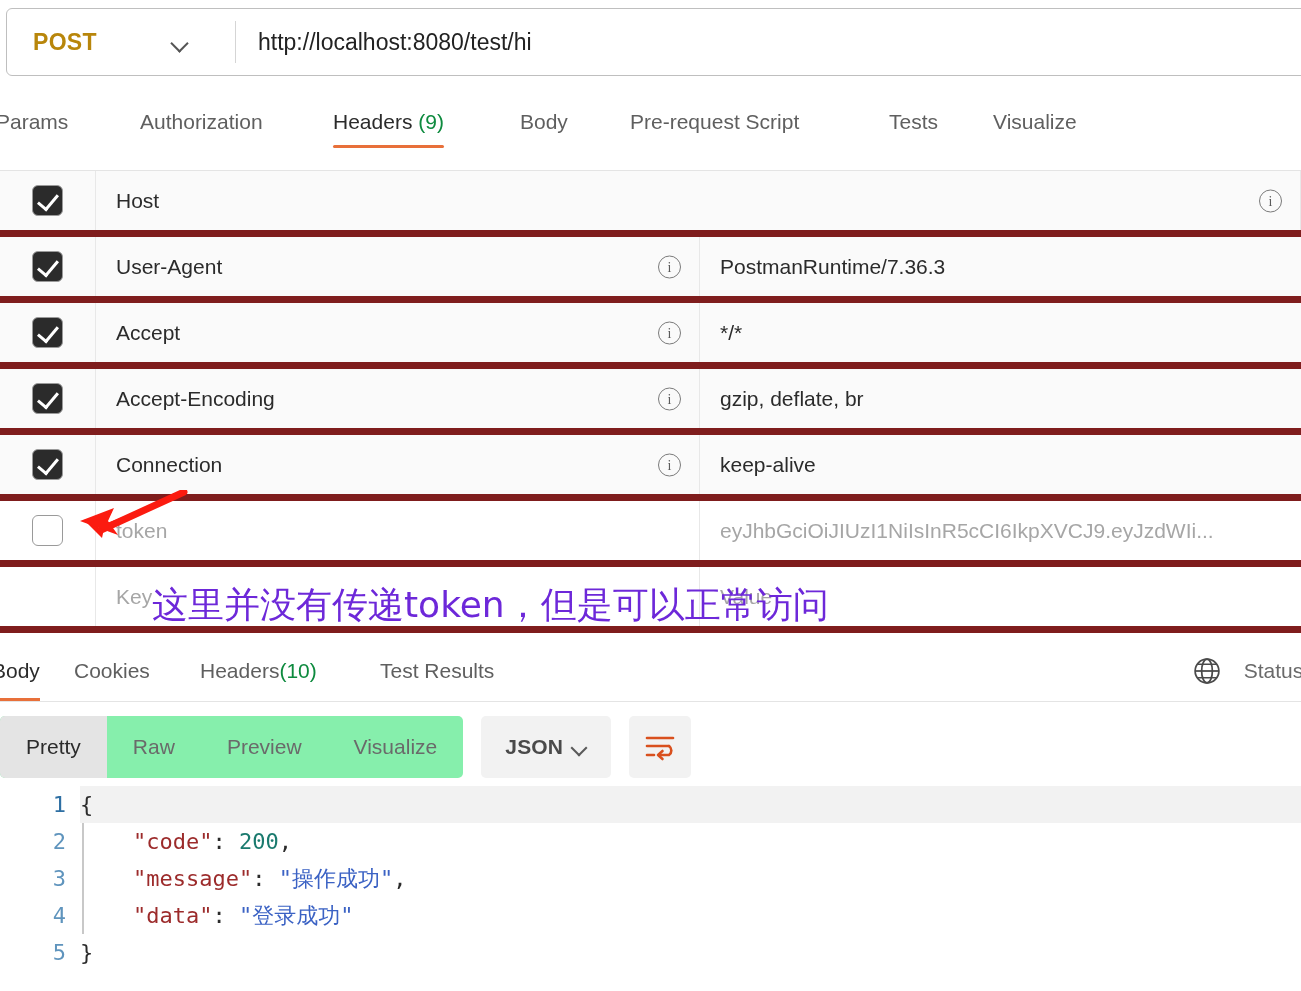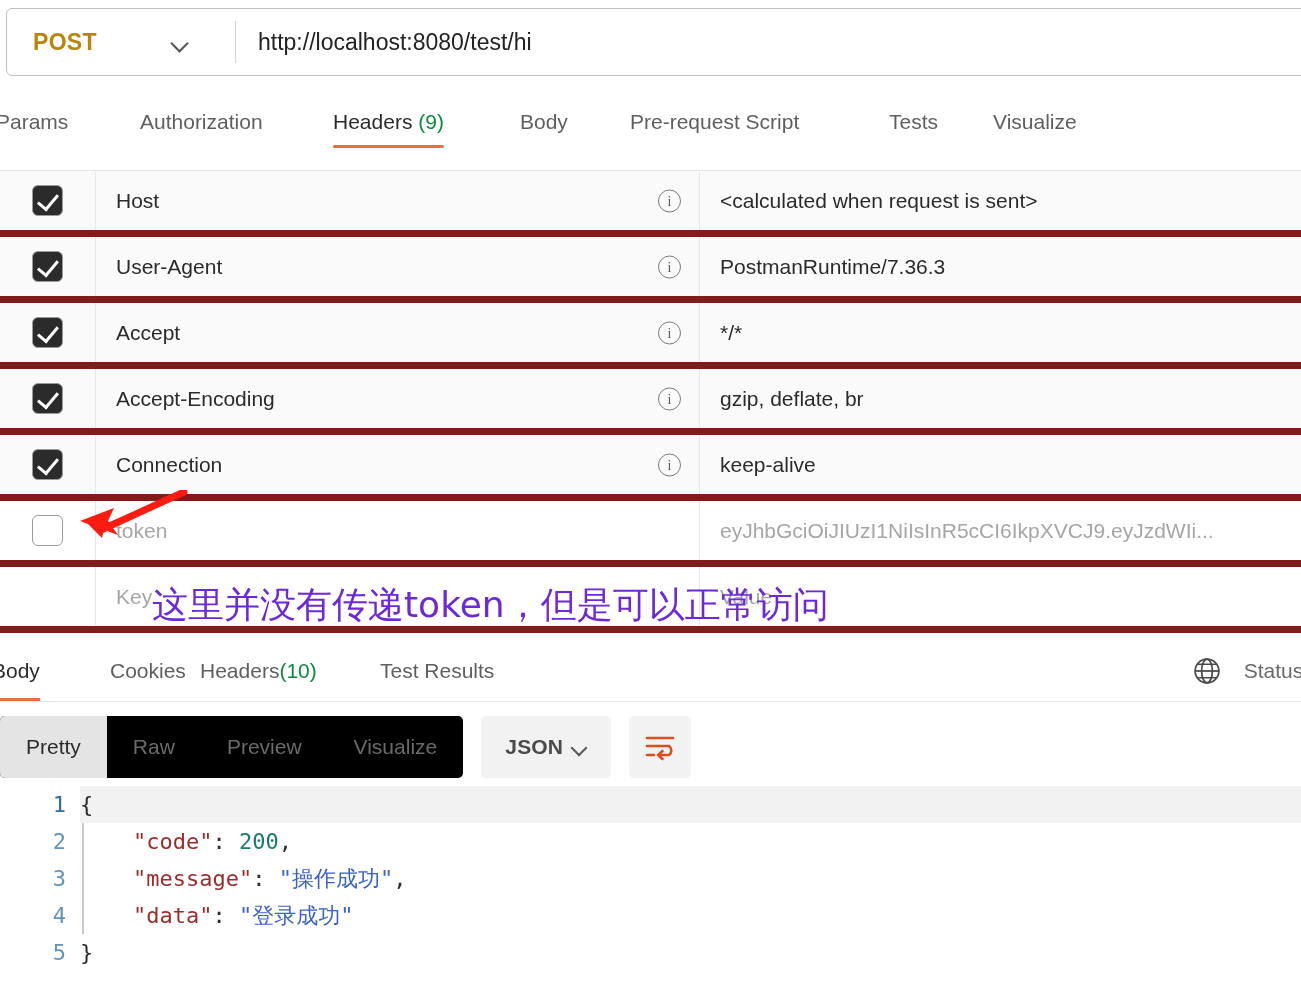--- a/index.html
+++ b/index.html
@@ -167,21 +167,21 @@
   .globe { width:30px; height:30px; }
   .status-txt { font-size:21px; color:#6a6a6a; white-space:nowrap; }
 
   
   .bodybar {
     position:absolute; left:0; top:716px;
     height:62px; display:flex; align-items:center;
   }
   .seg {
     display:flex; align-items:flex-end; height:62px;
-    background:#000000; border-radius:5px; overflow:hidden;
+    background:#86efac; border-radius:5px; overflow:hidden;
   }
   .seg .si {
     height:62px; display:flex; align-items:center;
     padding:0 26px; font-size:21px; color:#6a6a6a;
     cursor:pointer; white-space:nowrap;
   }
   .seg .si.active { background:#e4e4e4; color:#2b2b2b; }
   .fmt-btn {
     margin-left:18px; height:62px; background:#f2f2f2;
     border-radius:5px; display:flex; align-items:center;
@@ -253,23 +253,20 @@
 
   <div class="tbl" id="headers-table">
       <div class="trow">
         <div class="cb-cell">
           <div class="cb"></div>
         </div>
         <div class="key-cell">
           <span class="ktxt">Host</span>
           <span class="info-ico">i</span>
         </div>
-        <div class="val-cell">
-          <span class="vtxt">&lt;calculated when request is sent&gt;</span>
-        </div>
       </div>
       <div class="trow">
         <div class="cb-cell">
           <div class="cb"></div>
         </div>
         <div class="key-cell">
           <span class="ktxt">User-Agent</span>
           <span class="info-ico">i</span>
         </div>
         <div class="val-cell">
@@ -339,21 +336,21 @@
     <path d="M116 2 L33 40" stroke="#fb1b10" stroke-width="7" stroke-linecap="round" fill="none"></path>
     <path d="M12 31 L46 18 L40 31 L50 45 Z" fill="#fb1b10"></path>
   </svg>
   <div class="redtext">这里并没有传递token，但是可以正常访问</div>
 
   <div class="resp-bar">
     <div id="resp-tabs" style="display:flex;align-items:center;height:100%;">
         <div class="stab active" style="position: absolute; left: -8px;">
           <span>Body</span>
         </div>
-        <div class="stab" style="position: absolute; left: 74px; margin-left: 36px;">
+        <div class="stab" style="position: absolute; left: 74px;">
           <span>Cookies</span>
         </div>
         <div class="stab" style="position: absolute; left: 200px;">
           <span>Headers</span>
           <span class="cnt"> (10)</span>
         </div>
         <div class="stab" style="position: absolute; left: 380px;">
           <span>Test Results</span>
         </div>
       </div>

